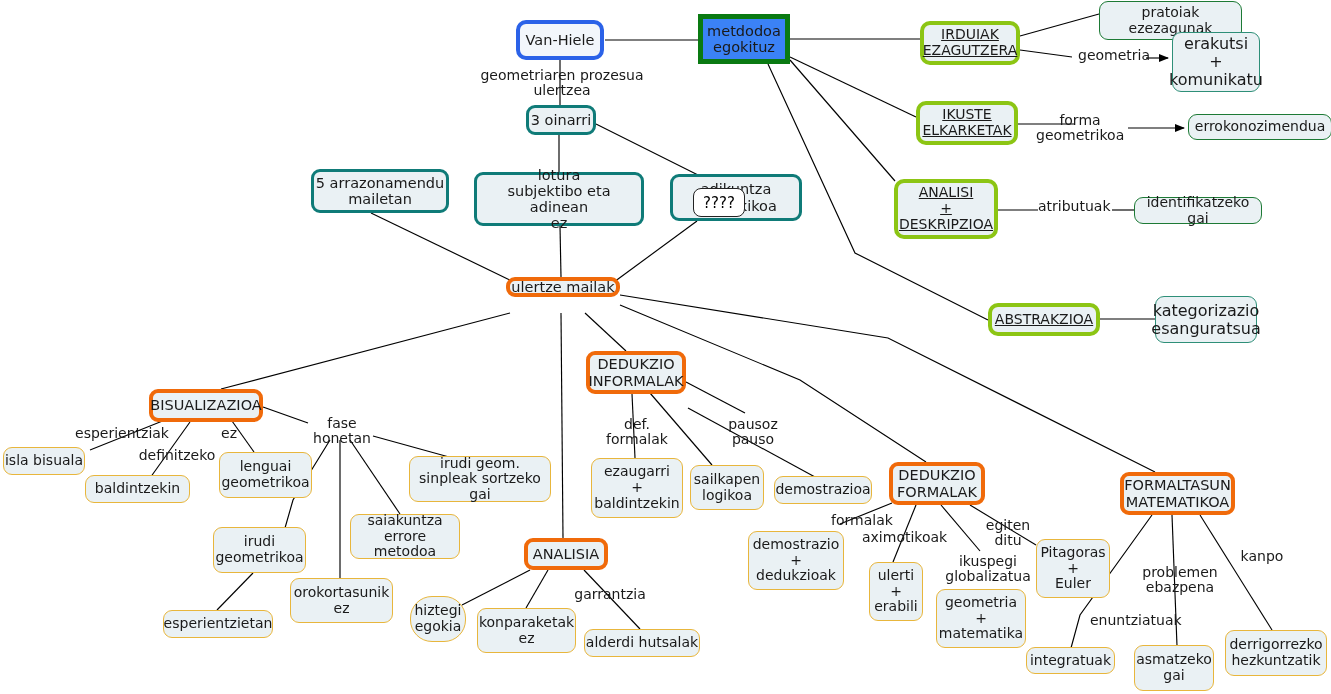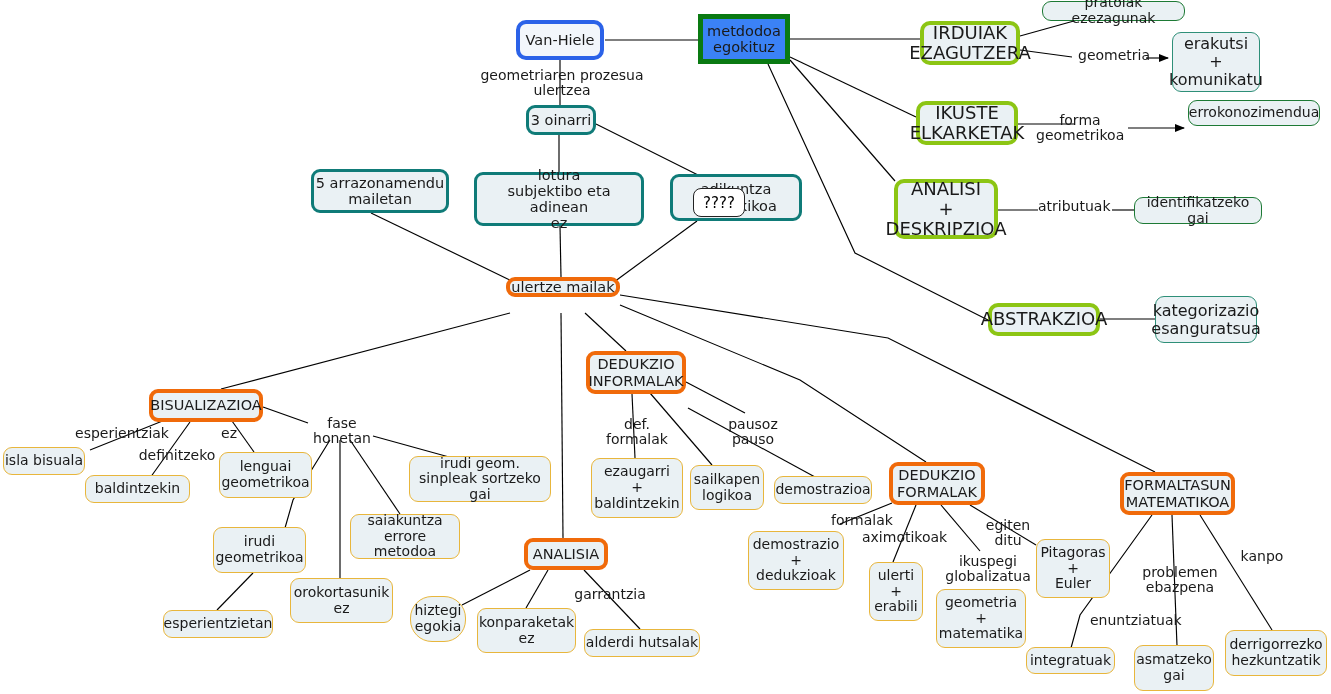--- a/index.html
+++ b/index.html
@@ -56,21 +56,22 @@
     font-size: 14.5px;
   }
   .n-orange-thick {
     border: 4px solid #f06a0a;
     border-radius: 9px;
     font-size: 14.5px;
   }
   .n-lime-thick {
     border: 4px solid #8cc514;
     border-radius: 10px;
-    font-size: 18px;
+    font-size: 14px;
+    text-decoration: underline;
   }
   .n-green-thin {
     border: 1.4px solid #1d7a35;
     border-radius: 9px;
     font-size: 14px;
   }
   .n-teal-thin {
     border: 1.4px solid #2e8f78;
     border-radius: 9px;
     font-size: 16px;
@@ -179,25 +180,25 @@
 eg               rarkikoa</div>
       <div class="node n-orange-thick" style="left: 506px; top: 277px; width: 114px; height: 20px;">ulertze mailak</div>
       <div class="node n-lime-thick" style="left: 920px; top: 21px; width: 100px; height: 44px;">IRDUIAK
 EZAGUTZERA</div>
       <div class="node n-lime-thick" style="left: 916px; top: 101px; width: 102px; height: 44px;">IKUSTE
 ELKARKETAK</div>
       <div class="node n-lime-thick" style="left: 894px; top: 179px; width: 104px; height: 60px;">ANALISI
 +
 DESKRIPZIOA</div>
       <div class="node n-lime-thick" style="left: 988px; top: 303px; width: 112px; height: 33px;">ABSTRAKZIOA</div>
-      <div class="node n-green-thin" style="left: 1042px; top: 1px; width: 143px; height: 20px;">pratoiak ezezagunak</div>
+      <div class="node n-green-thin" style="left: 1099px; top: 1px; width: 143px; height: 39px;">pratoiak ezezagunak</div>
       <div class="node n-teal-thin" style="left: 1172px; top: 32px; width: 88px; height: 60px;">erakutsi
 +
 komunikatu</div>
-      <div class="node n-green-thin" style="left: 1188px; top: 100px; width: 132px; height: 26px;">errokonozimendua</div>
+      <div class="node n-green-thin" style="left: 1188px; top: 114px; width: 144px; height: 26px;">errokonozimendua</div>
       <div class="node n-green-thin" style="left: 1134px; top: 197px; width: 128px; height: 27px;">identifikatzeko gai</div>
       <div class="node n-teal-thin" style="left: 1155px; top: 296px; width: 102px; height: 47px;">kategorizazio
 esanguratsua</div>
       <div class="node n-orange-thick" style="left: 149px; top: 389px; width: 114px; height: 33px;">BISUALIZAZIOA</div>
       <div class="node n-gold-thin" style="left: 3px; top: 447px; width: 82px; height: 28px;">isla bisuala</div>
       <div class="node n-gold-thin" style="left: 85px; top: 475px; width: 105px; height: 28px;">baldintzekin</div>
       <div class="node n-gold-thin" style="left: 219px; top: 452px; width: 93px; height: 46px;">lenguai
 geometrikoa</div>
       <div class="node n-gold-thin" style="left: 409px; top: 456px; width: 142px; height: 46px;">irudi geom.
 sinpleak sortzeko gai</div>

